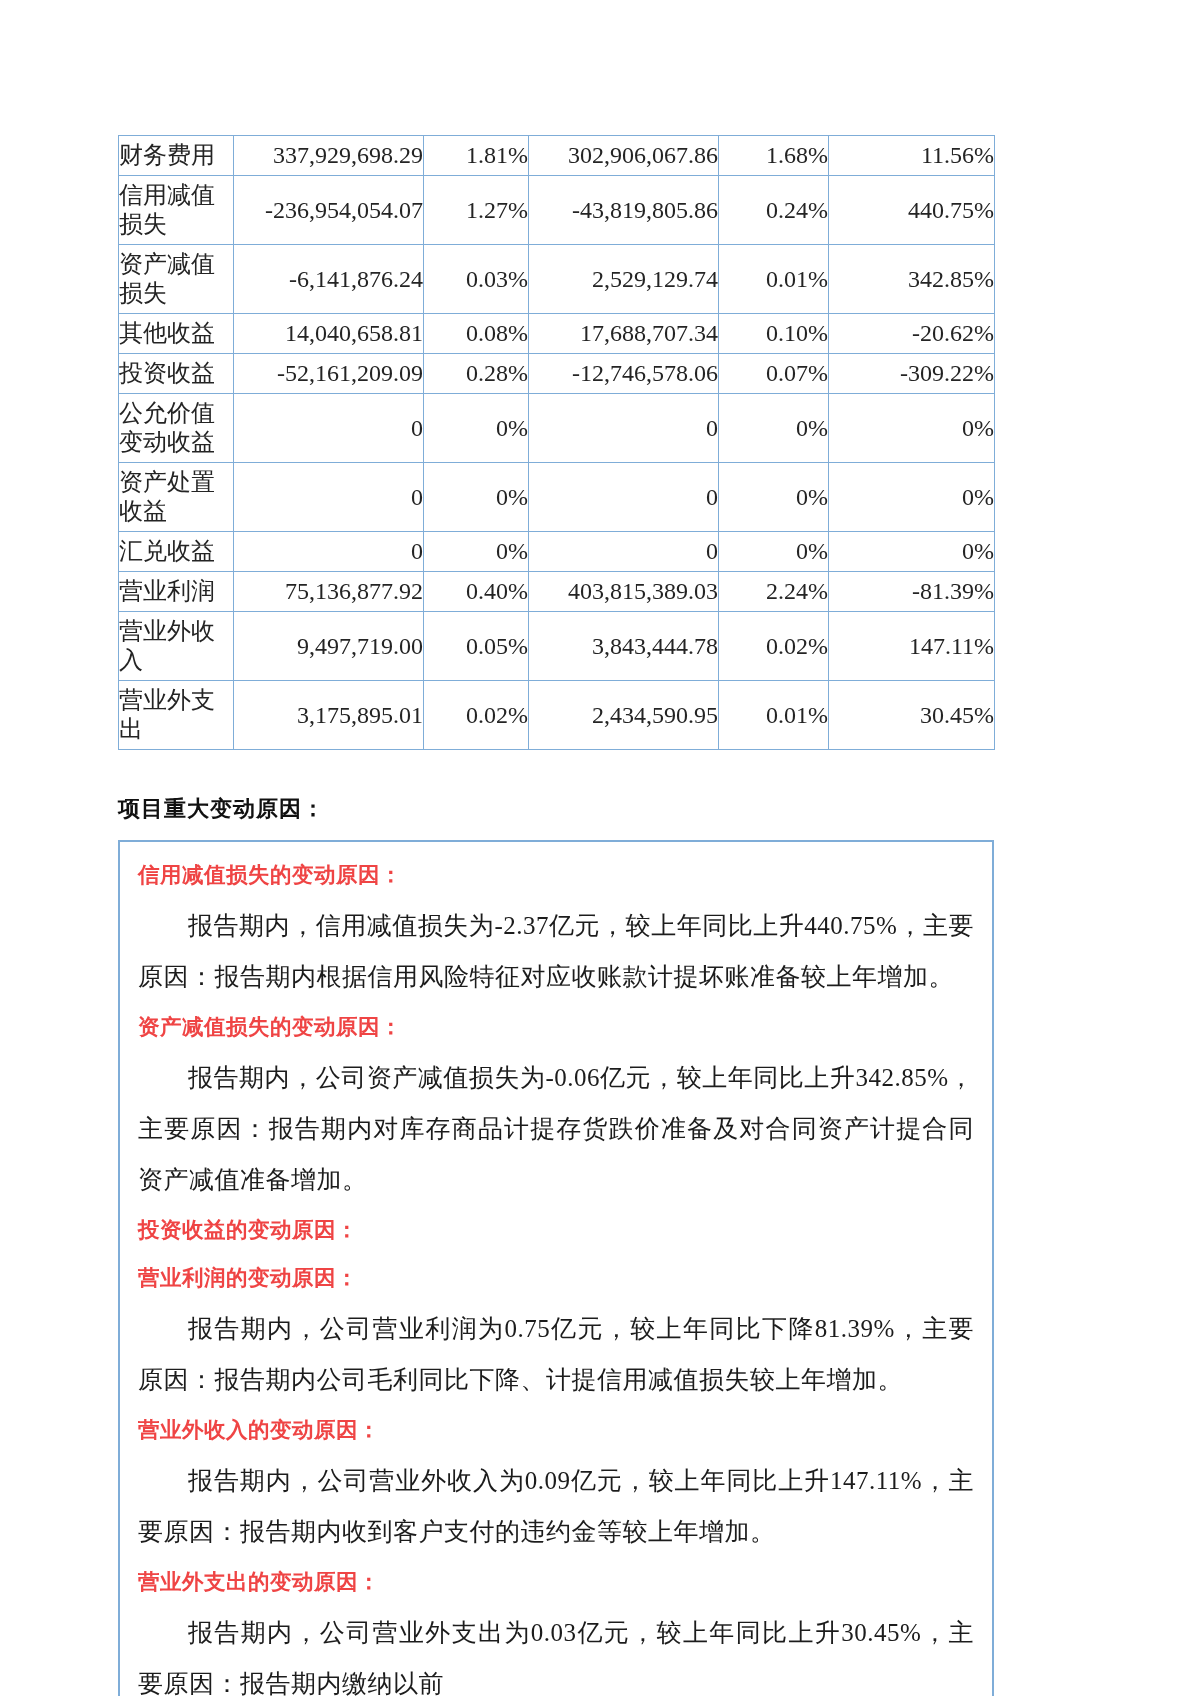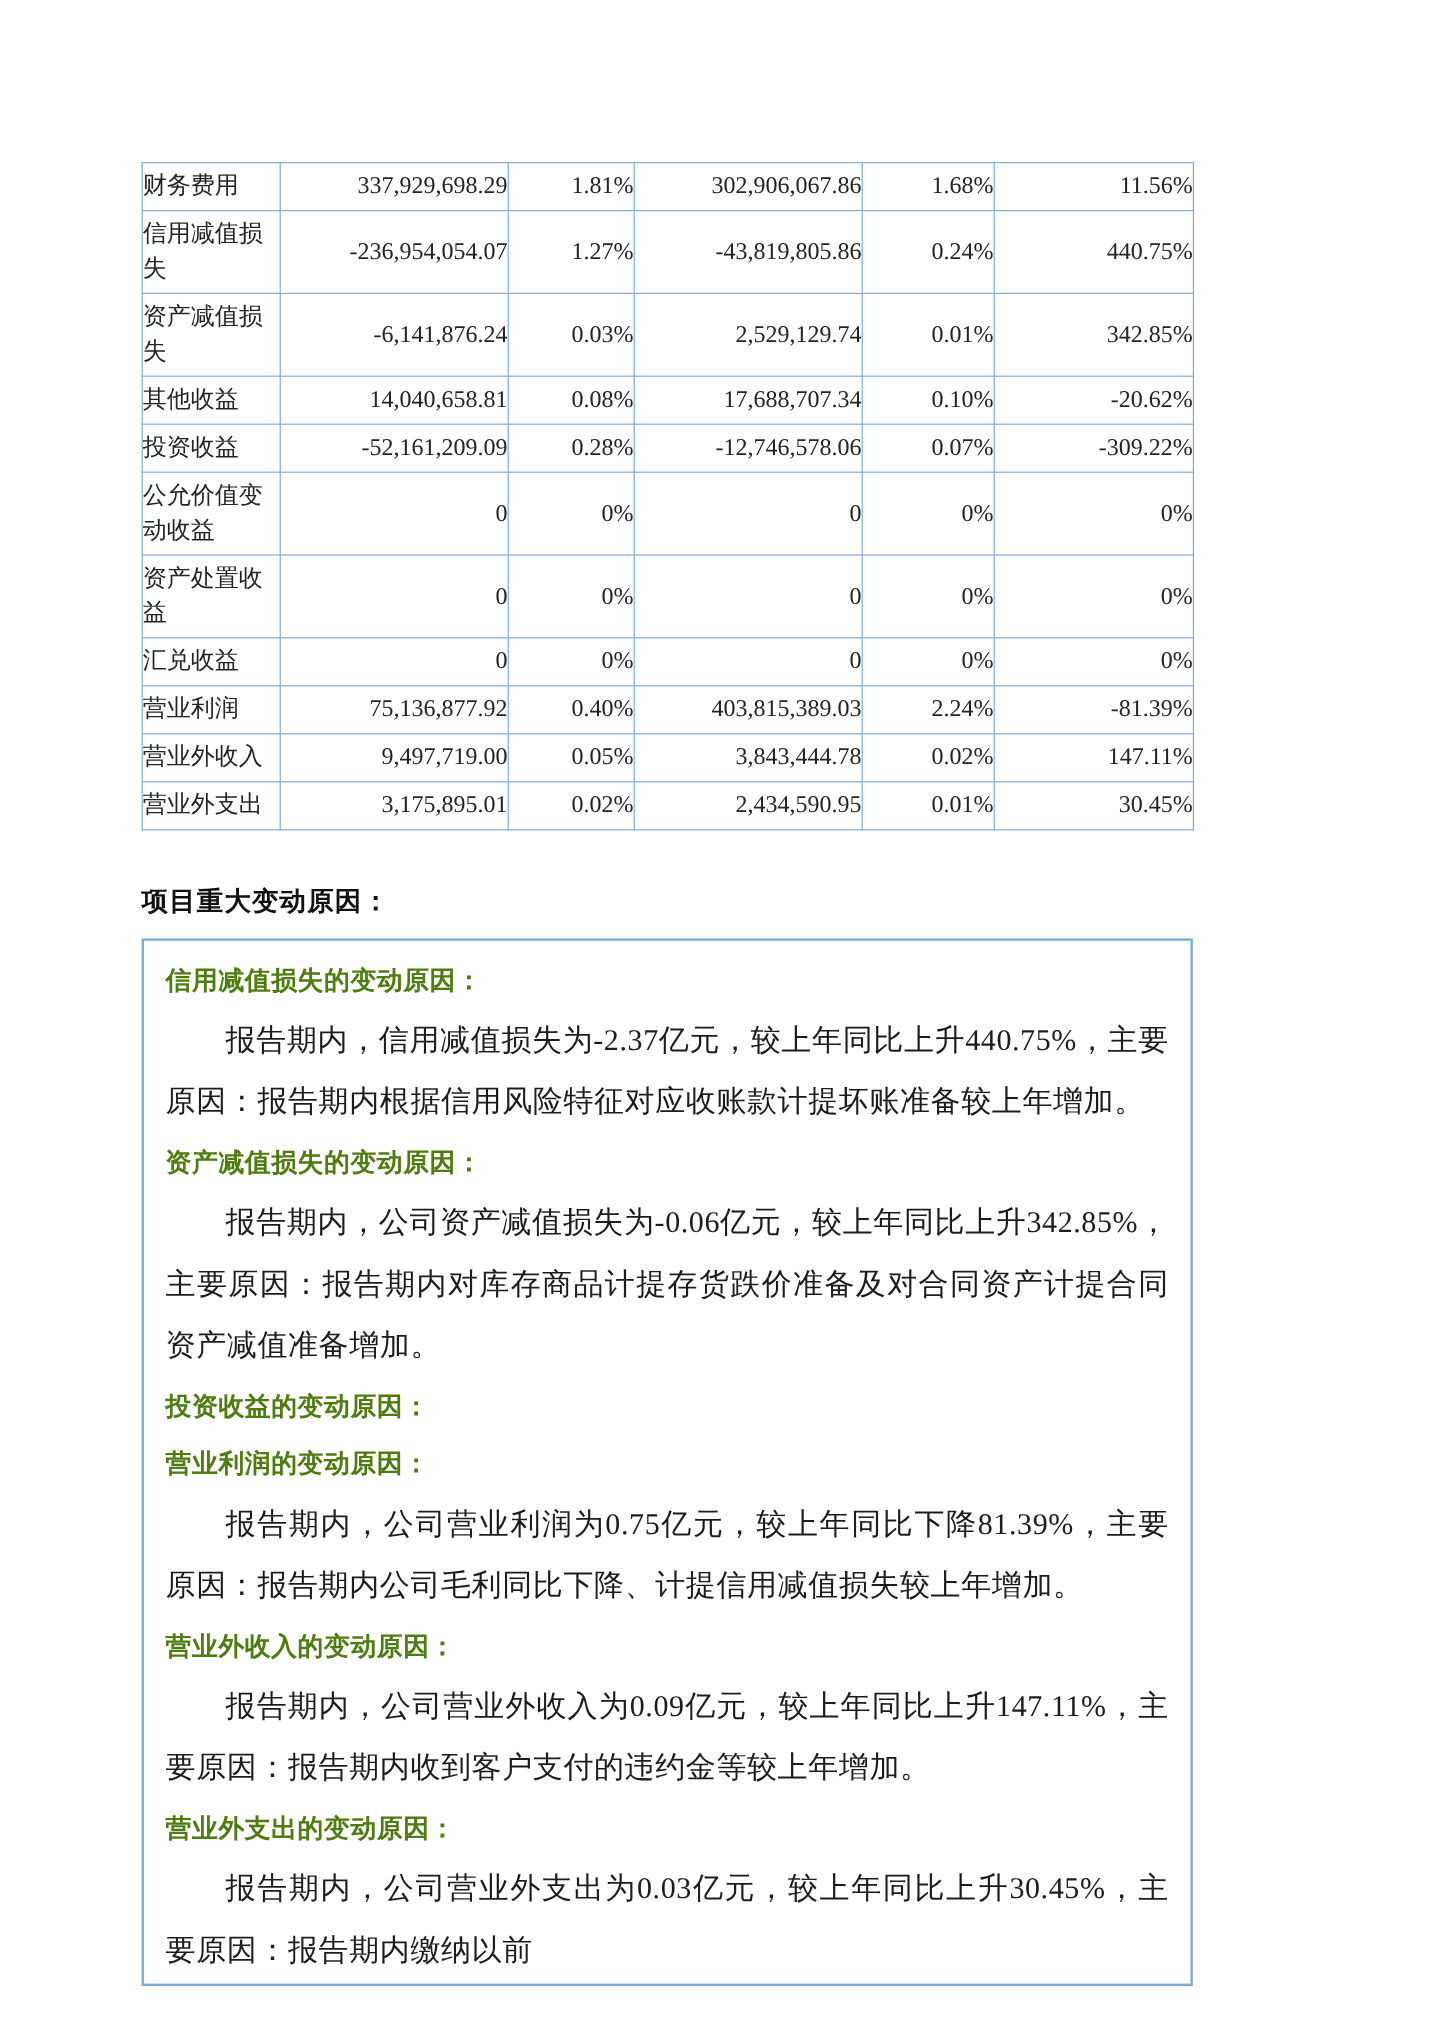--- a/index.html
+++ b/index.html
@@ -15,21 +15,21 @@
   .content{
     position:absolute;
     left:118px;
     top:135px;
     width:876px;
   }
   table.fin{
     border-collapse:collapse;
     table-layout:fixed;
     width:876px;
-    font-size:20px;
+    font-size:24px;
     color:#242424;
   }
   table.fin td{
     border:1.5px solid #7fadd8;
     padding:5px 0;
     line-height:29px;
     vertical-align:middle;
     overflow:hidden;
   }
   td.item{
@@ -52,21 +52,21 @@
   .reasons-box{
     margin-top:16px;
     border:2px solid #7fadd8;
     padding:8px 18px 2px 18px;
     box-sizing:border-box;
     width:876px;
   }
   .reason-title{
     font-weight:bold;
     font-size:21.5px;
-    color:#4d7c0f;
+    color:#ef4444;
     line-height:46px;
     margin:2px 0;
     letter-spacing:0.5px;
   }
   .reason-text{
     margin:0;
     font-size:25px;
     line-height:51px;
     text-indent:2em;
     text-align:justify;

